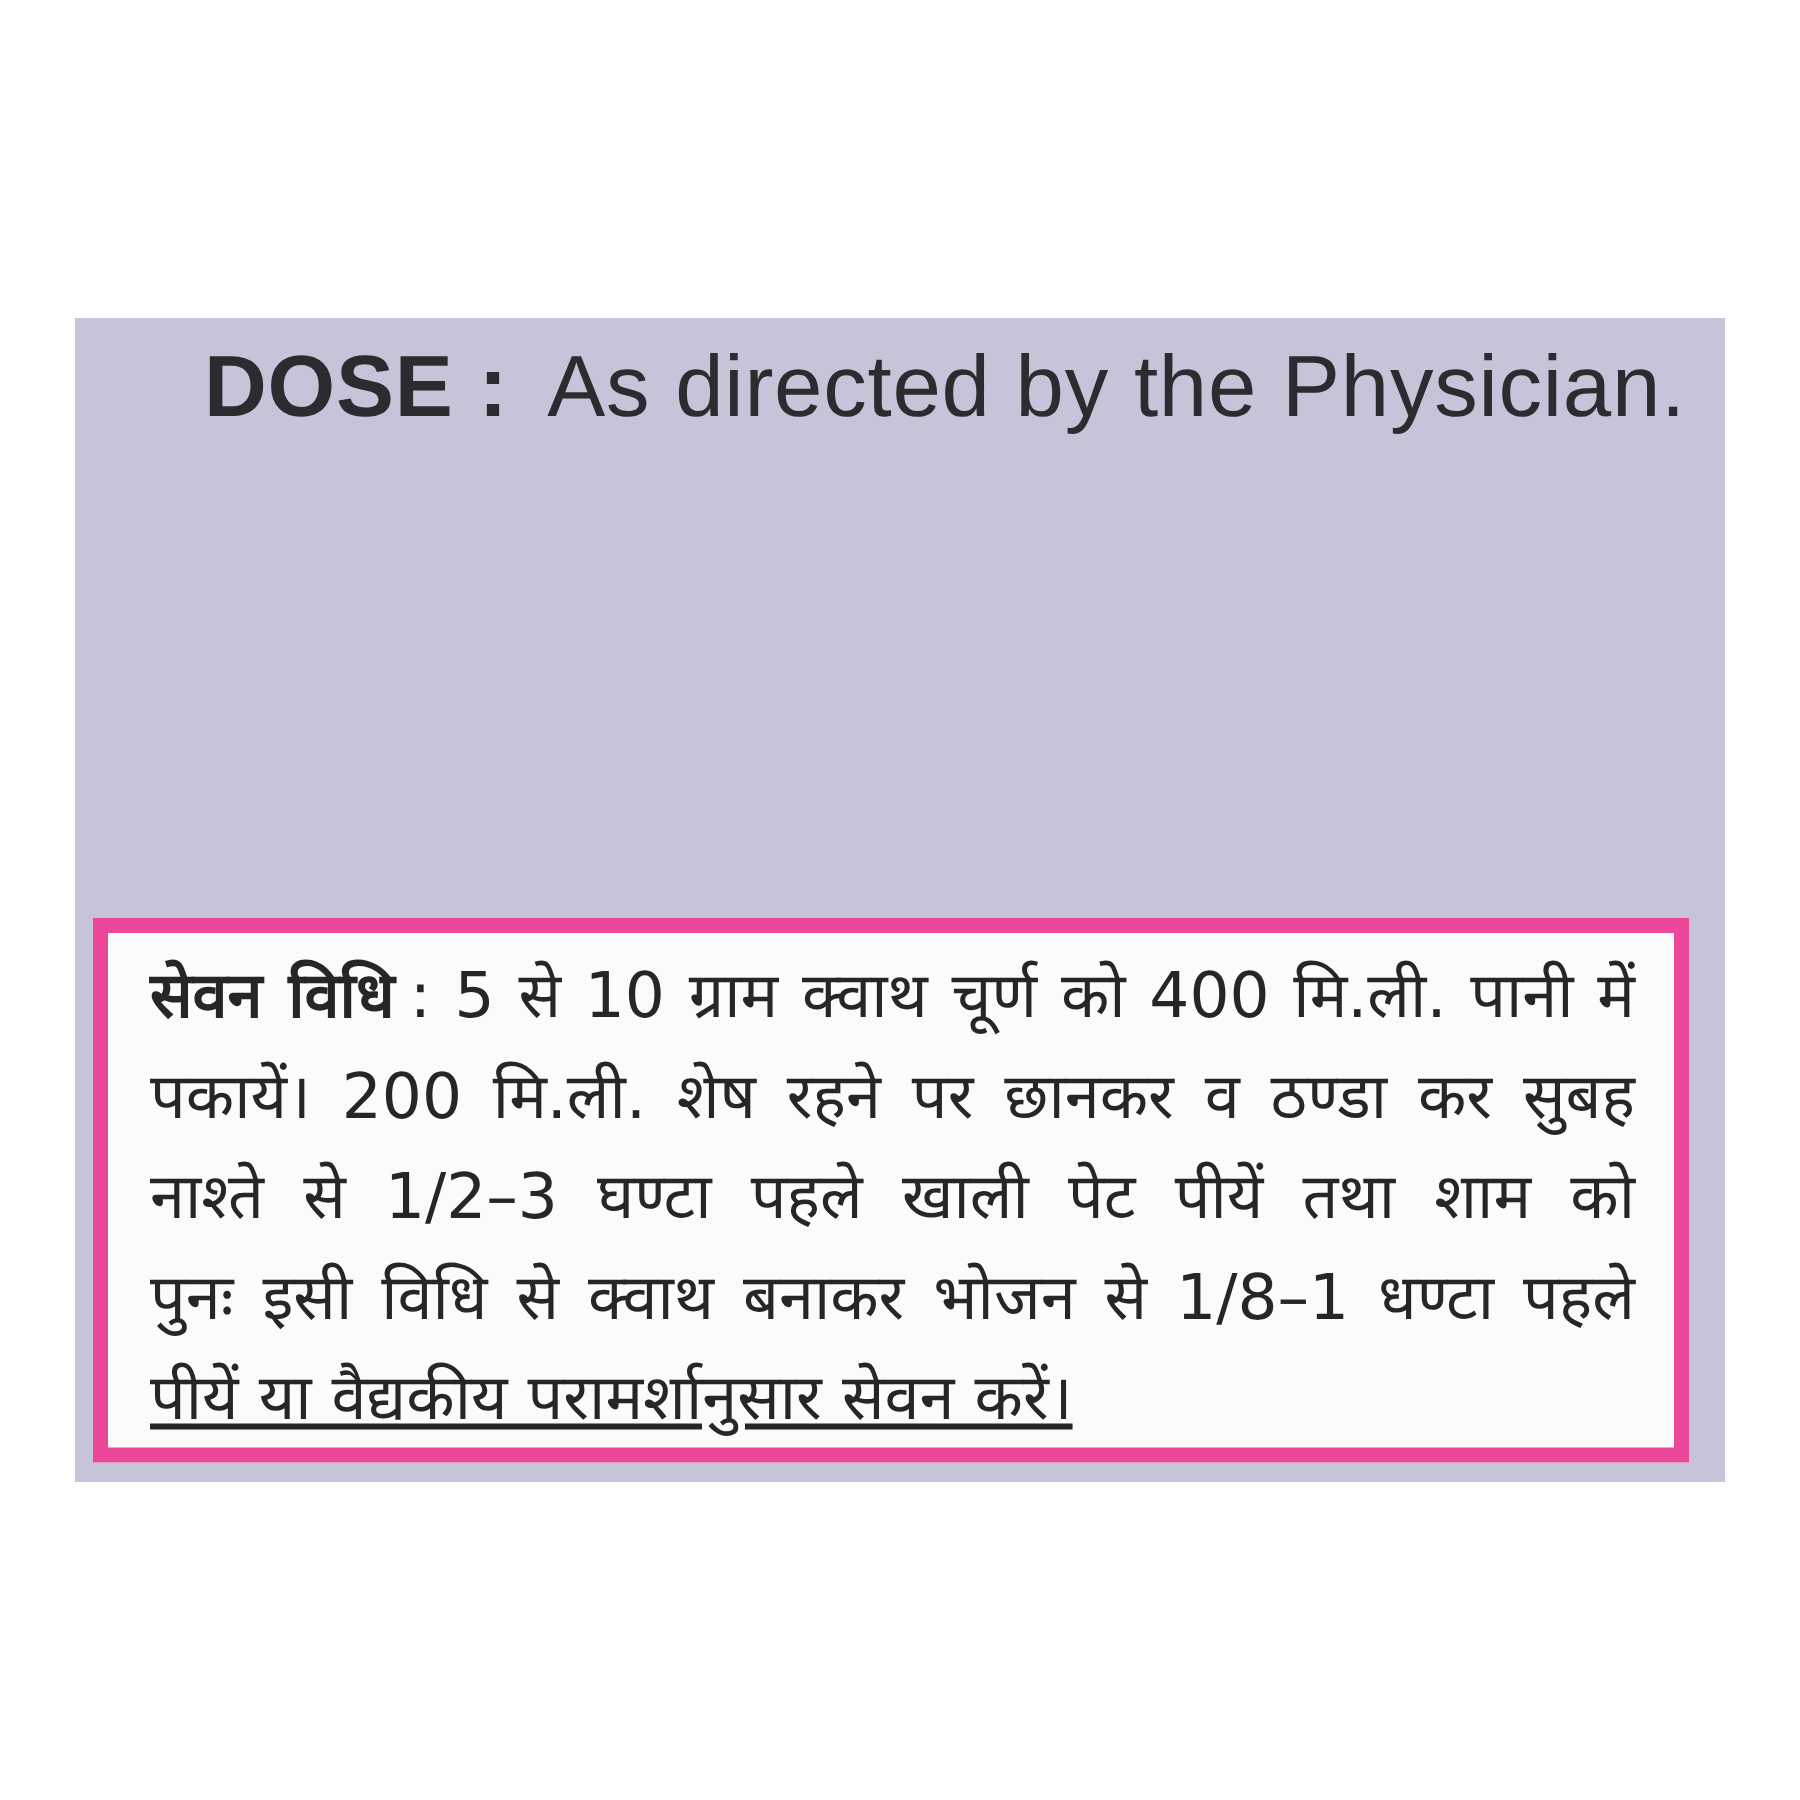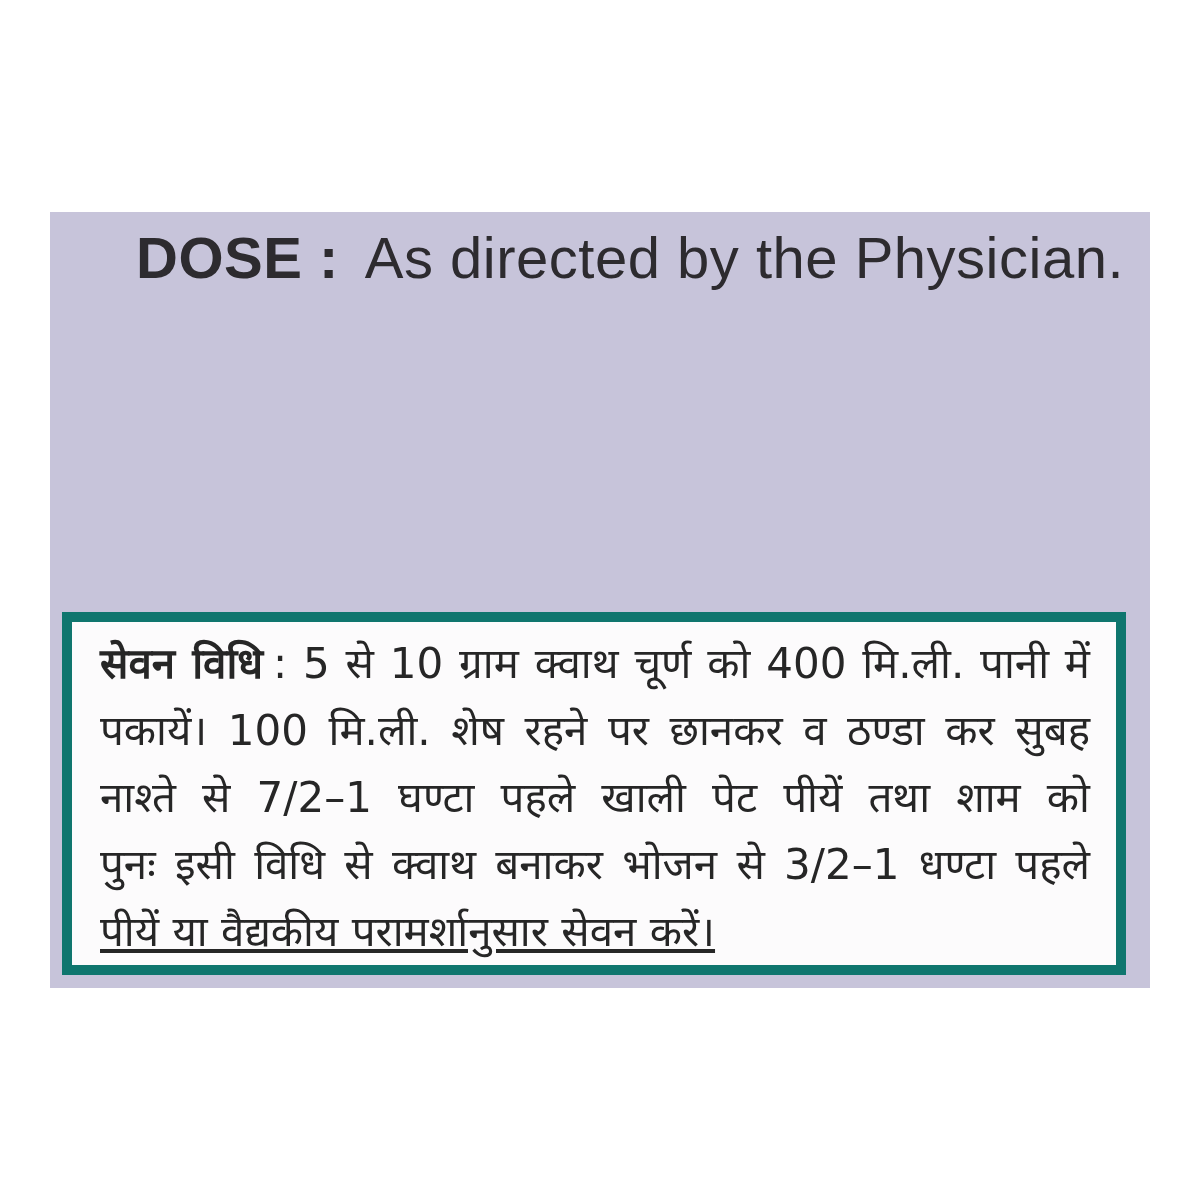--- a/index.html
+++ b/index.html
@@ -40,21 +40,21 @@
     font-weight: normal;
     text-align: right;
   }
 
   .instruction-box {
     position: absolute;
     left: 12px;
     right: 24px;
     top: 400px;
     bottom: 13px;
-    border: 10px solid #0f766e;
+    border: 10px solid #ec4899;
     background: #fcfbfc;
     box-sizing: border-box;
     padding: 8px 26px 0 28px;
   }
 
   .hindi-line {
     font-family: "DejaVu Sans", sans-serif;
     font-size: 42px;
     line-height: 67px;
     color: #262626;
@@ -79,19 +79,19 @@
 <div class="label-panel">
 
   <div class="dose-heading">
     <span class="dose-keyword">DOSE :</span><span class="dose-text">As directed by the Physician.</span>
   </div>
 
   <div class="instruction-box">
     <div class="hindi-line">
       <span class="usage-heading">सेवन विधि</span><span class="usage-line1-rest">: 5 से 10 ग्राम क्वाथ चूर्ण को 400 मि.ली. पानी में</span>
     </div>
-    <div class="hindi-line">पकायें। 100 मि.ली. शेष रहने पर छानकर व ठण्डा कर सुबह</div>
-    <div class="hindi-line">नाश्ते से 7/2–1 घण्टा पहले खाली पेट पीयें तथा शाम को</div>
-    <div class="hindi-line">पुनः इसी विधि से क्वाथ बनाकर भोजन से 3/2–1 धण्टा पहले</div>
+    <div class="hindi-line">पकायें। 200 मि.ली. शेष रहने पर छानकर व ठण्डा कर सुबह</div>
+    <div class="hindi-line">नाश्ते से 1/2–3 घण्टा पहले खाली पेट पीयें तथा शाम को</div>
+    <div class="hindi-line">पुनः इसी विधि से क्वाथ बनाकर भोजन से 1/8–1 धण्टा पहले</div>
     <div class="hindi-line last">पीयें या वैद्यकीय परामर्शानुसार सेवन करें।</div>
   </div>
 
 </div>
 
 </body></html>

